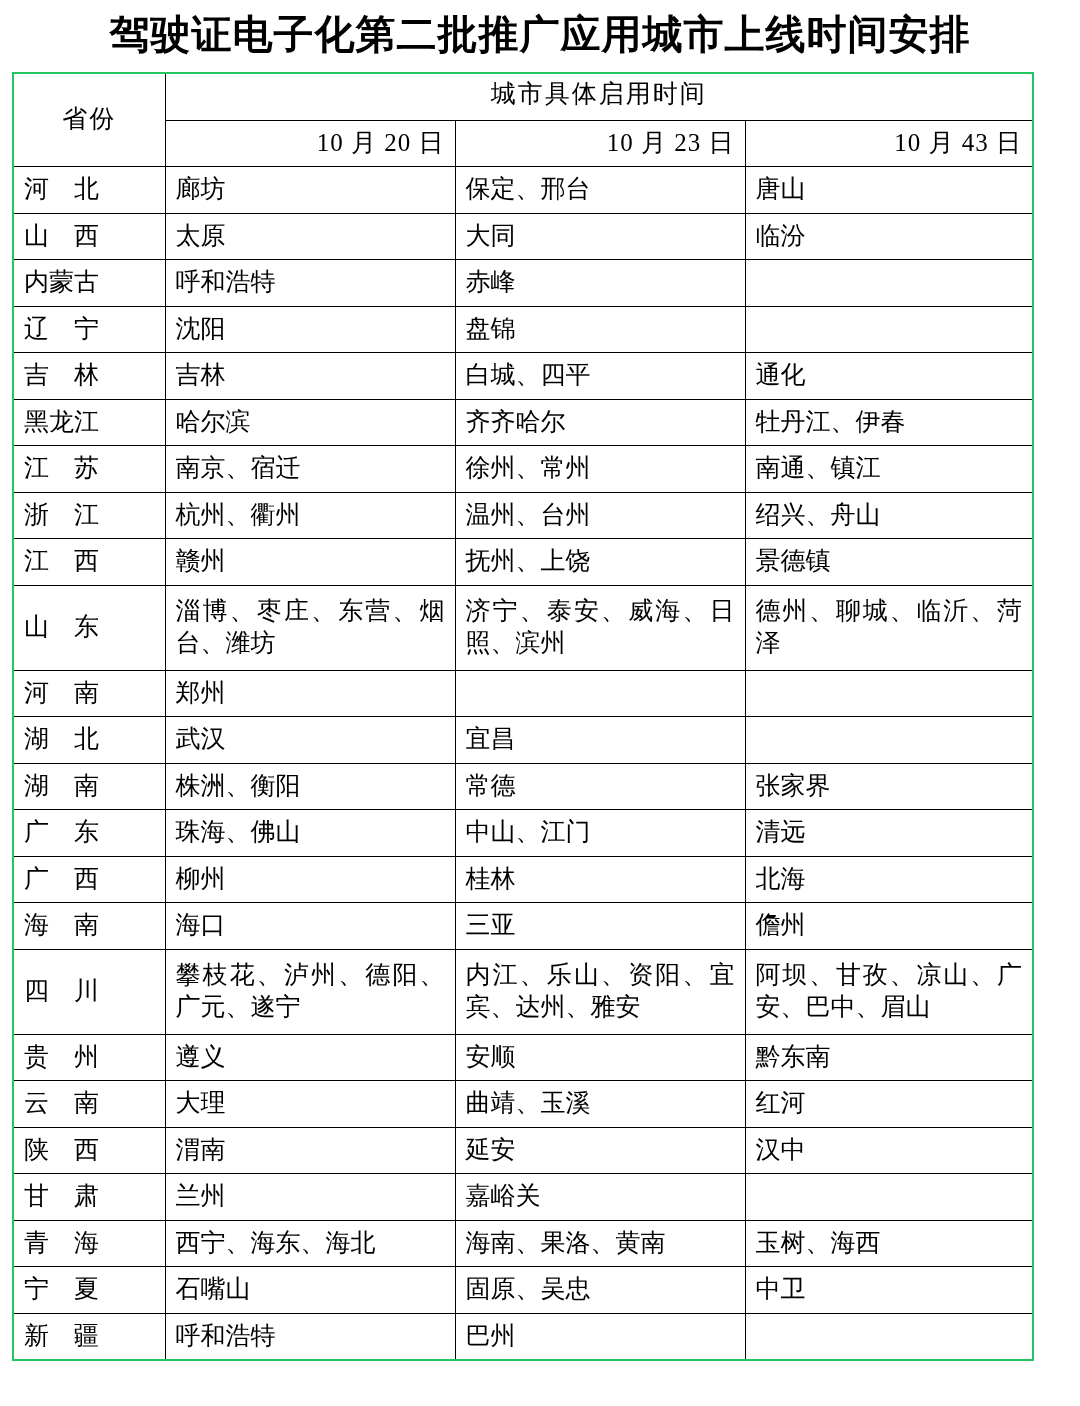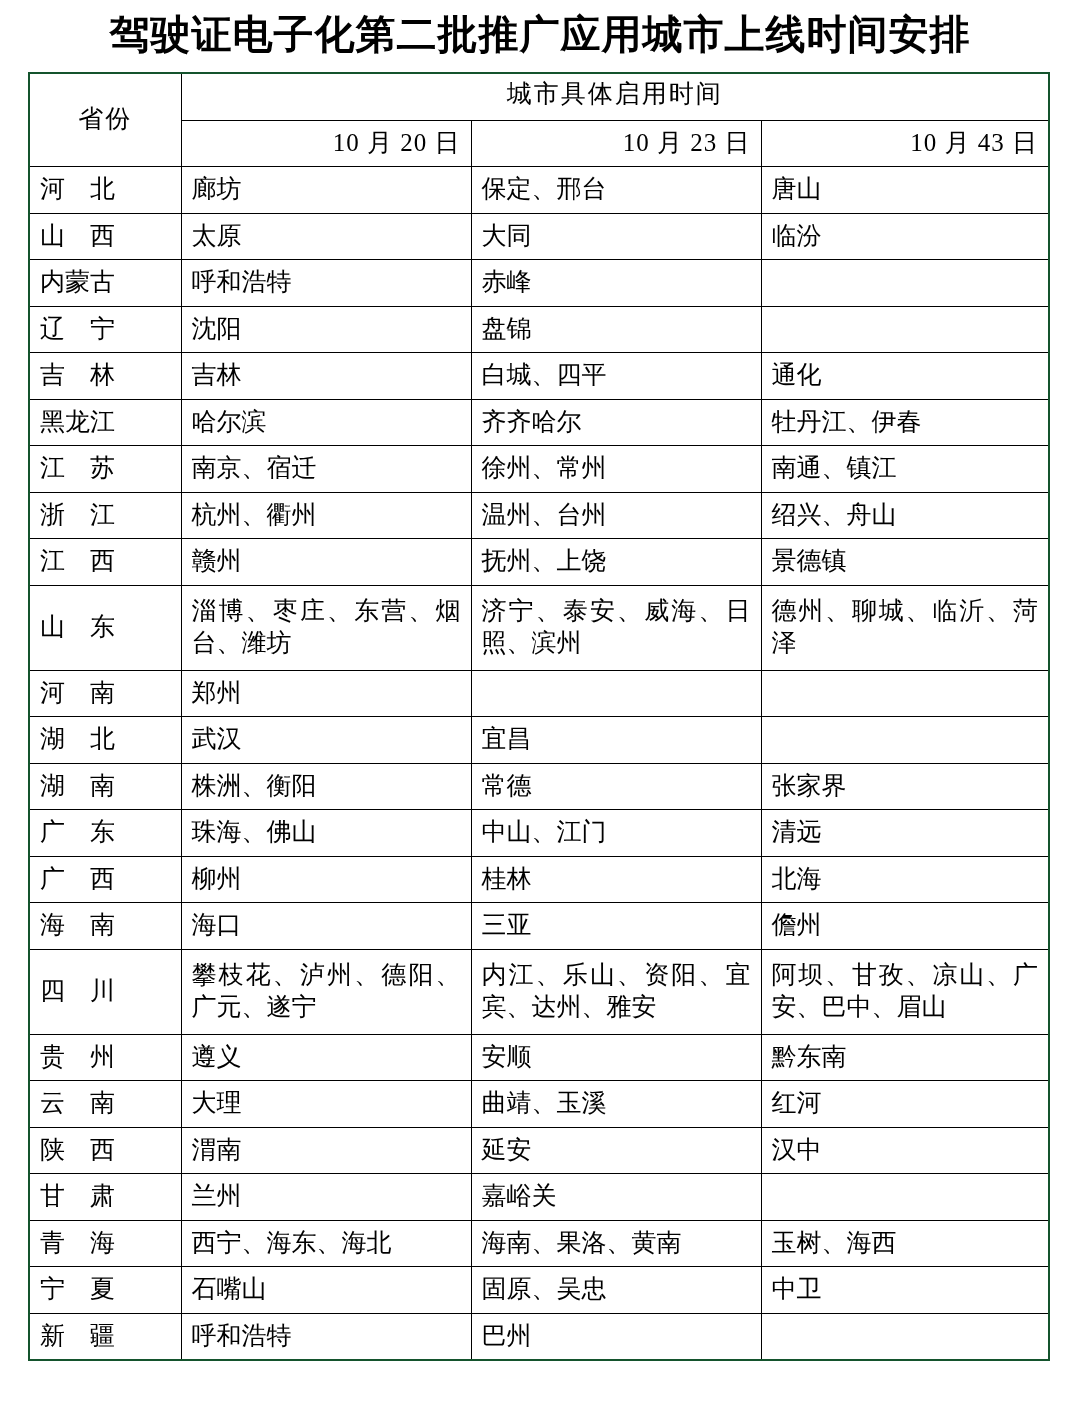--- a/index.html
+++ b/index.html
@@ -11,38 +11,38 @@
     width: 1080px;
     height: 1406px;
     font-family: "Liberation Serif", "DejaVu Serif", serif;
     color: #000000;
     overflow: hidden;
   }
   .page {
     width: 1080px;
     height: 1140px;
     box-sizing: border-box;
-    padding: 0 28px;
+    padding: 0 12px;
     position: relative;
   }
   .doc-title {
     font-family: "DejaVu Serif", "Liberation Serif", serif;
     font-weight: bold;
     font-size: 40px;
     line-height: 1.0;
     letter-spacing: 1px;
     text-align: center;
     padding: 14px 0 18px 0;
     white-space: nowrap;
   }
   table.schedule {
     border-collapse: collapse;
     width: 1022px;
     table-layout: fixed;
-    border: 2px solid #14532d;
+    border: 2px solid #22c55e;
   }
   table.schedule td, table.schedule th {
     border: 1px solid #000;
     vertical-align: middle;
     font-weight: normal;
     font-size: 25px;
     line-height: 1.30;
     padding: 6px 10px 7px 10px;
     box-sizing: border-box;
   }

